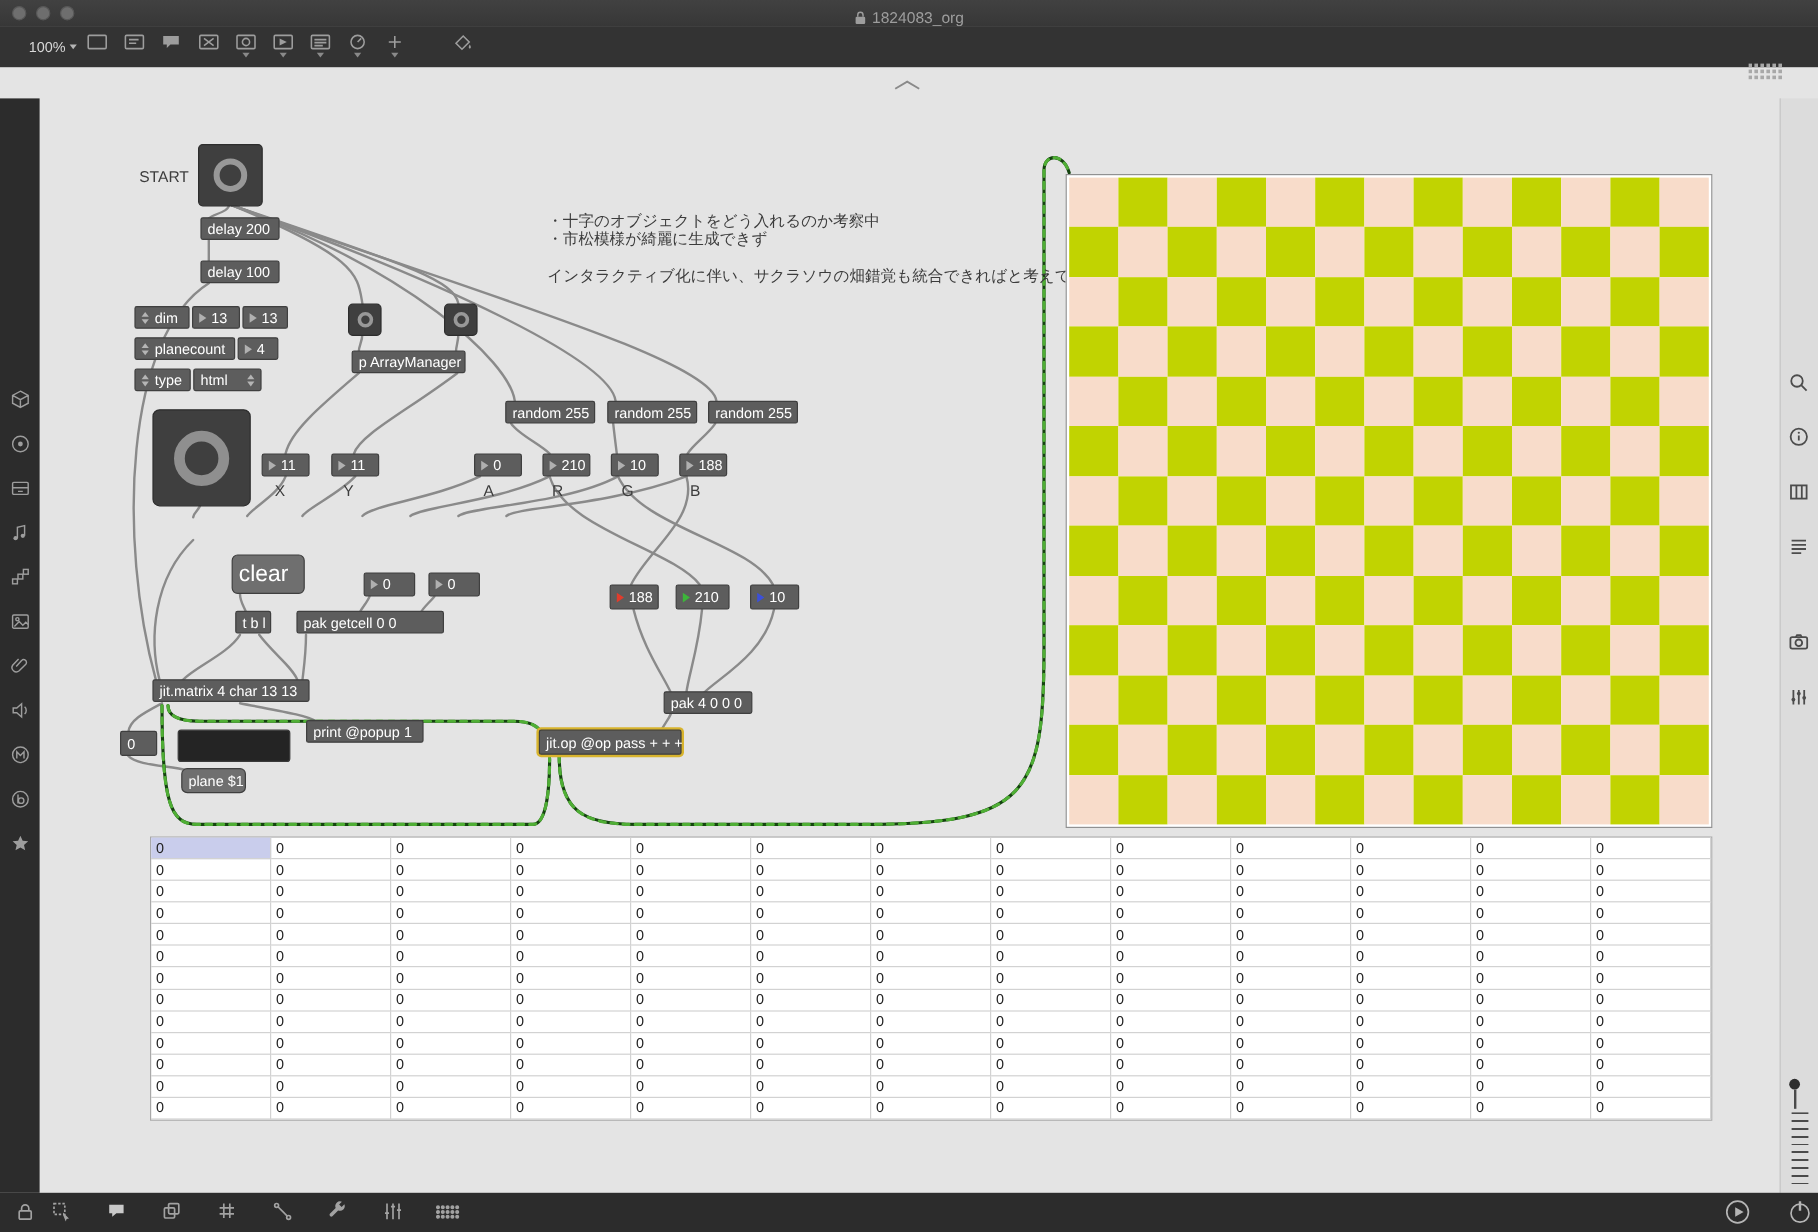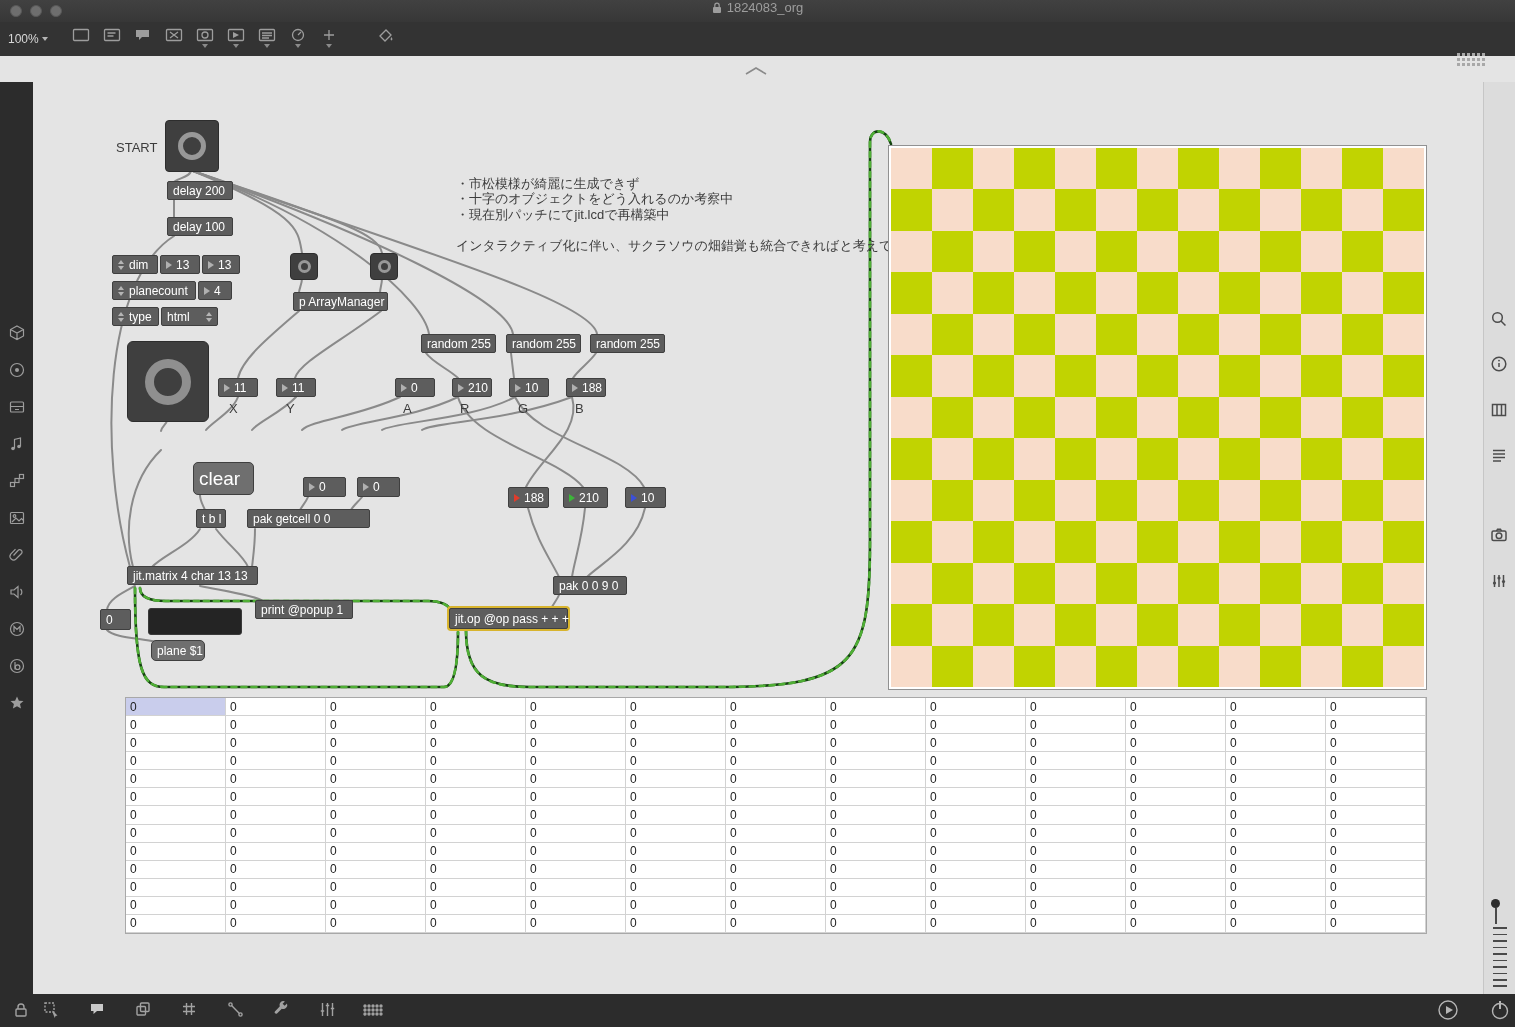--- a/index.html
+++ b/index.html
@@ -1,25 +1,25 @@
 <!DOCTYPE html>
 <html><head>
 <meta charset="utf-8">
 <style>
   html,body{margin:0;padding:0;background:#222;}
   .win{position:relative;width:1515px;height:1027px;background:#e4e4e4;overflow:hidden;
        font-family:"Liberation Sans","DejaVu Sans",sans-serif;}
   
   .titlebar{position:absolute;left:0;top:0;right:0;height:22px;background:linear-gradient(#414141,#373737);
-            border-bottom:1px solid #232323;display:flex;align-items:flex-start;justify-content:center;z-index:6;}
+            border-bottom:1px solid #232323;display:flex;align-items:flex-end;justify-content:center;z-index:6;}
   .lights{position:absolute;left:10px;top:5px;display:flex;gap:8px;}
   .light{width:12px;height:12px;border-radius:50%;background:#6e6e6e;border:1px solid #585858;box-sizing:border-box;}
   .title{color:#9d9d9d;font-size:13px;display:flex;align-items:center;gap:5px;}
   .toolbar{position:absolute;left:0;top:22px;right:0;height:34px;background:#333;z-index:6;}
-  .zoom{position:absolute;left:8px;top:10px;color:#d8d8d8;font-size:12px;display:flex;align-items:center;gap:3px;cursor:default;}
+  .zoom{position:absolute;left:24px;top:10px;color:#d8d8d8;font-size:12px;display:flex;align-items:center;gap:3px;cursor:default;}
   .dd-tri{width:0;height:0;border-top:4px solid #b5b5b5;border-left:3.5px solid transparent;border-right:3.5px solid transparent;}
   .tools{position:absolute;left:70px;top:5px;display:flex;gap:9px;}
   .tool{width:22px;height:27px;display:flex;flex-direction:column;align-items:center;gap:1px;}
   .tool svg{stroke:#9d9d9d;fill:none;stroke-width:1.3;}
   .ddm{width:0;height:0;border-top:4px solid #8a8a8a;border-left:3px solid transparent;border-right:3px solid transparent;}
   .bucket{margin-left:26px;}
   .collapse{position:absolute;left:744px;top:44px;z-index:6;}
   .palette{position:absolute;right:28px;top:30px;z-index:6;}
   .tabbar{position:absolute;left:0;top:56px;right:0;height:26px;background:#2b2b2b;display:flex;padding-left:40px;box-sizing:border-box;z-index:6;}
   .tab{padding:0 19px;display:flex;align-items:center;font-size:12px;color:#ababab;border-right:1px solid #1f1f1f;cursor:default;}
@@ -266,21 +266,21 @@
   <div class="obj" style="left:563px;top:487px;width:45px;height:21px;">
       <span class="tri" style="border-left-color:#3db53a;"></span>
       <span>210</span>
     </div>
   <div class="obj" style="left:625px;top:487px;width:41px;height:21px;">
       <span class="tri" style="border-left-color:#3c50d8;"></span>
       <span>10</span>
     </div>
 
   <div class="obj" style="left:553px;top:576px;width:74px;">
-      <span>pak 0 0 9 0</span>
+      <span>pak 4 0 0 0</span>
     </div>
 
   <div class="obj" style="left:127px;top:566px;width:131px;">
       <span>jit.matrix 4 char 13 13</span>
     </div>
 
   <div class="obj" style="left:100px;top:609px;width:31px;height:21px;">
       <span>0</span>
     </div>
   <div class="menubox" style="left:148px;top:608px;width:92px;height:25px;"></div>
@@ -290,23 +290,22 @@
   <div class="obj msg" style="left:151px;top:640px;width:54px;height:21px;">
       <span>plane $1</span>
     </div>
 
   <div class="obj sel-y" style="left:449px;top:608px;width:119px;height:21px;">
       <span>jit.op @op pass + + +</span>
     </div>
 
   <div class="comment">
       <div class="comment-line"></div>
+      <div class="comment-line">・十字のオブジェクトをどう入れるのか考察中</div>
       <div class="comment-line">・市松模様が綺麗に生成できず</div>
-      <div class="comment-line">・十字のオブジェクトをどう入れるのか考察中</div>
-      <div class="comment-line">・現在別パッチにてjit.lcdで再構築中</div>
       <div class="comment-line"></div>
       <div class="comment-line">インタラクティブ化に伴い、サクラソウの畑錯覚も統合できればと考えている</div>
     </div>
 
   <div class="pwindow">
     <div class="checker" style="grid-template-columns: repeat(13, 1fr); grid-template-rows: repeat(13, 1fr);">
         <div style="background: rgb(248, 220, 202);"></div>
         <div style="background: rgb(193, 211, 1);"></div>
         <div style="background: rgb(248, 220, 202);"></div>
         <div style="background: rgb(193, 211, 1);"></div>

